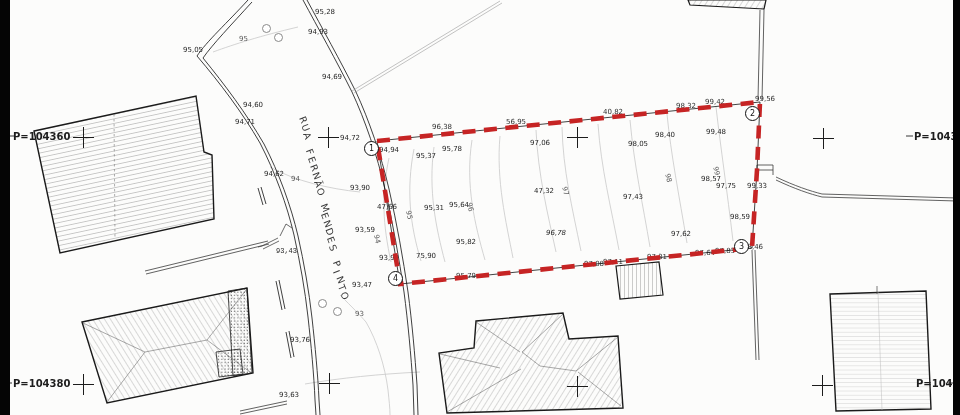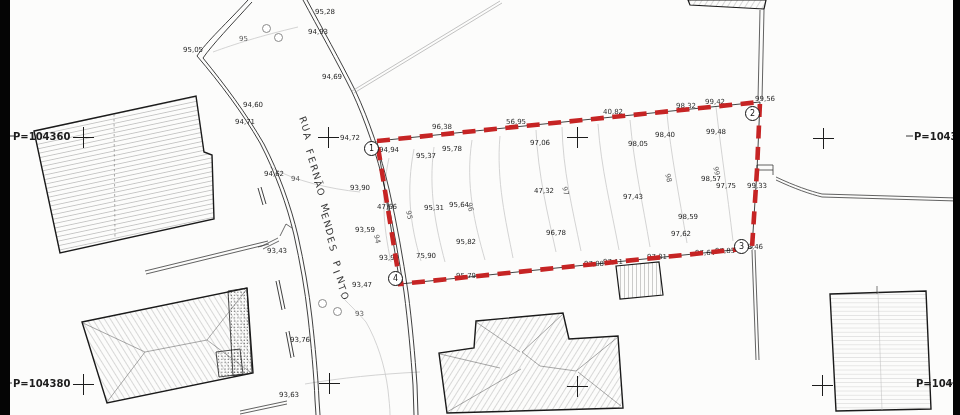--- a/index.html
+++ b/index.html
@@ -152,39 +152,39 @@
       <span class="lbl spot" style="left: 183px; top: 47px;">95,05</span>
       <span class="lbl spot" style="left: 315px; top: 9px;">95,28</span>
       <span class="lbl spot" style="left: 308px; top: 29px;">94,93</span>
       <span class="lbl spot" style="left: 322px; top: 74px;">94,69</span>
       <span class="lbl spot" style="left: 243px; top: 102px;">94,60</span>
       <span class="lbl spot" style="left: 235px; top: 119px;">94,71</span>
       <span class="lbl spot" style="left: 264px; top: 171px;">94,62</span>
       <span class="lbl spot" style="left: 340px; top: 135px;">94,72</span>
       <span class="lbl spot" style="left: 350px; top: 185px;">93,90</span>
       <span class="lbl spot" style="left: 355px; top: 227px;">93,59</span>
-      <span class="lbl spot" style="left: 267px; top: 248px;">93,43</span>
+      <span class="lbl spot" style="left: 276px; top: 248px; font-family: Liberation Mono, monospace;">93,43</span>
       <span class="lbl spot" style="left: 352px; top: 282px;">93,47</span>
       <span class="lbl spot" style="left: 290px; top: 337px;">93,76</span>
       <span class="lbl spot" style="left: 279px; top: 392px;">93,63</span>
       <span class="lbl spot" style="left: 379px; top: 147px;">94,94</span>
       <span class="lbl spot" style="left: 416px; top: 153px;">95,37</span>
       <span class="lbl spot" style="left: 442px; top: 146px;">95,78</span>
       <span class="lbl spot" style="left: 530px; top: 140px;">97,06</span>
       <span class="lbl spot" style="left: 628px; top: 141px;">98,05</span>
       <span class="lbl spot" style="left: 655px; top: 132px;">98,40</span>
       <span class="lbl spot" style="left: 706px; top: 129px;">99,48</span>
       <span class="lbl spot" style="left: 701px; top: 176px;">98,57</span>
       <span class="lbl spot" style="left: 696px; top: 183px; margin-left: 20px;">97,75</span>
       <span class="lbl spot" style="left: 623px; top: 194px;">97,43</span>
       <span class="lbl spot" style="left: 671px; top: 231px;">97,62</span>
-      <span class="lbl spot" style="left: 678px; top: 214px;">98,59</span>
+      <span class="lbl spot" style="left: 730px; top: 214px;">98,59</span>
       <span class="lbl spot" style="left: 747px; top: 183px; text-align: center;">99,33</span>
       <span class="lbl spot" style="left: 534px; top: 188px;">47,32</span>
-      <span class="lbl spot" style="left: 546px; top: 230px;">96,78</span>
+      <span class="lbl spot" style="left: 546px; top: 230px; font-style: italic;">96,78</span>
       <span class="lbl spot" style="left: 449px; top: 202px;">95,64</span>
       <span class="lbl spot" style="left: 424px; top: 205px;">95,31</span>
       <span class="lbl spot" style="left: 456px; top: 239px;">95,82</span>
       <span class="lbl spot" style="left: 416px; top: 253px;">75,90</span>
       <span class="lbl spot" style="left: 377px; top: 204px;">47,66</span>
       <span class="lbl spot" style="left: 379px; top: 255px;">93,92</span>
       <span class="lbl edge" style="left: 432px; top: 124px; text-align: right;">96,38</span>
       <span class="lbl edge" style="left: 506px; top: 119px;">56,95</span>
       <span class="lbl edge" style="left: 603px; top: 109px;">40,82</span>
       <span class="lbl edge" style="left: 676px; top: 103px;">98,32</span>

